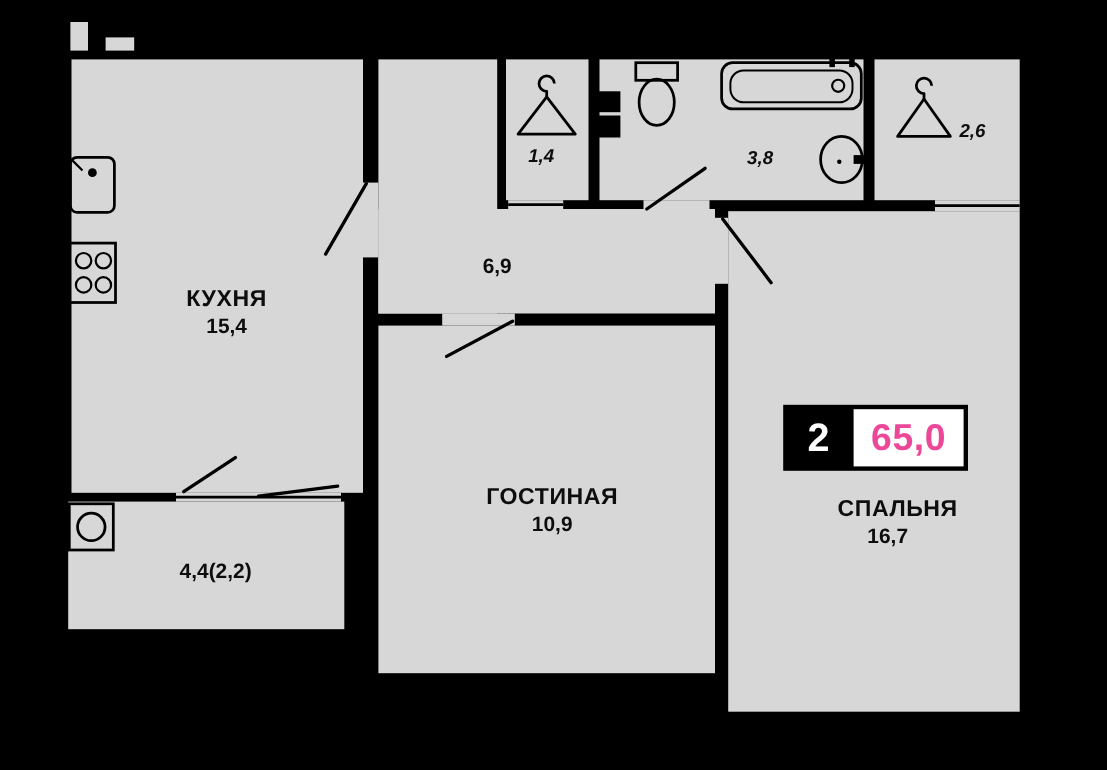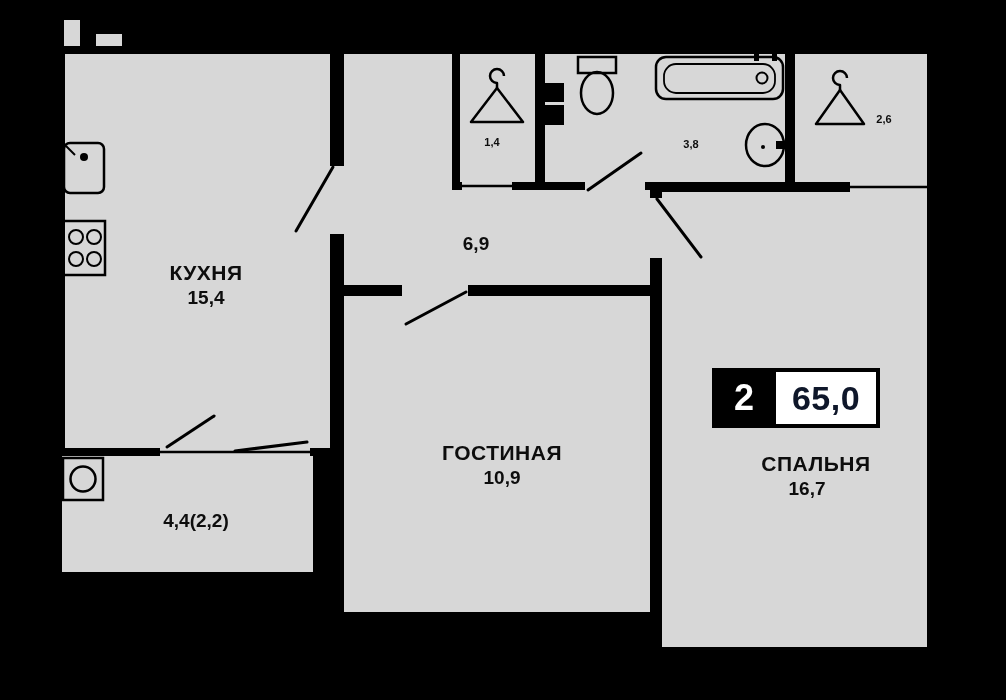--- a/index.html
+++ b/index.html
@@ -7,30 +7,30 @@
     position:relative;width:1006px;height:700px;background:#000;overflow:hidden;
     font-family:"Liberation Sans","DejaVu Sans",sans-serif;
   }
   .stage svg{position:absolute;left:0;top:0;}
   .lbl{
     position:absolute;transform:translate(-50%,-50%);
     font-weight:700;color:#0d0d0d;white-space:nowrap;line-height:1;
   }
   .t21{font-size:21px;letter-spacing:.5px;text-align:right;}
   .t19{font-size:19px;}
-  .t17{font-size:11px;}
+  .t17{font-size:17px;font-style:italic;}
   .badge{
     position:absolute;left:712px;top:368px;width:168px;height:60px;
     background:#000;display:flex;align-items:center;
   }
   .badge-num{width:64px;text-align:center;color:#fff;font-size:36px;font-weight:800;}
   .badge-area{
     flex:1;height:52px;margin-right:4px;background:#fff;
     display:flex;align-items:center;justify-content:center;
-    font-size:34px;font-weight:800;color:#0f172a;letter-spacing:.5px;
+    font-size:34px;font-weight:800;color:#ec4899;letter-spacing:.5px;
   }
 </style>
 </head>
 <body>
 
 <div class="stage">
 
   <svg width="1006" height="700" viewBox="0 0 1006 700">
 
     <g fill="#d7d7d7">
@@ -124,21 +124,21 @@
 
     <g stroke="#000" fill="none" stroke-width="2.5" stroke-linejoin="round">
       <polygon points="816,124 840,90 864,124"></polygon>
       <path d="M840,90 L840,85 A7,7 0 1 1 847,78"></path>
     </g>
   </svg>
 
   <div class="lbl t21" style="left:206px;top:272px">КУХНЯ</div>
   <div class="lbl t19" style="left:206px;top:297px">15,4</div>
 
-  <div class="lbl t19" style="left:476px;top:243px">6,9</div>
+  <div class="lbl t19" style="left:452px;top:243px">6,9</div>
   <div class="lbl t17" style="left:492px;top:142px">1,4</div>
   <div class="lbl t17" style="left:691px;top:144px">3,8</div>
   <div class="lbl t17" style="left:884px;top:119px">2,6</div>
 
   <div class="lbl t21" style="left:502px;top:452px">ГОСТИНАЯ</div>
   <div class="lbl t19" style="left:502px;top:477px">10,9</div>
 
   <div class="lbl t21" style="left:816px;top:463px">СПАЛЬНЯ</div>
   <div class="lbl t19" style="left:807px;top:488px">16,7</div>
 

